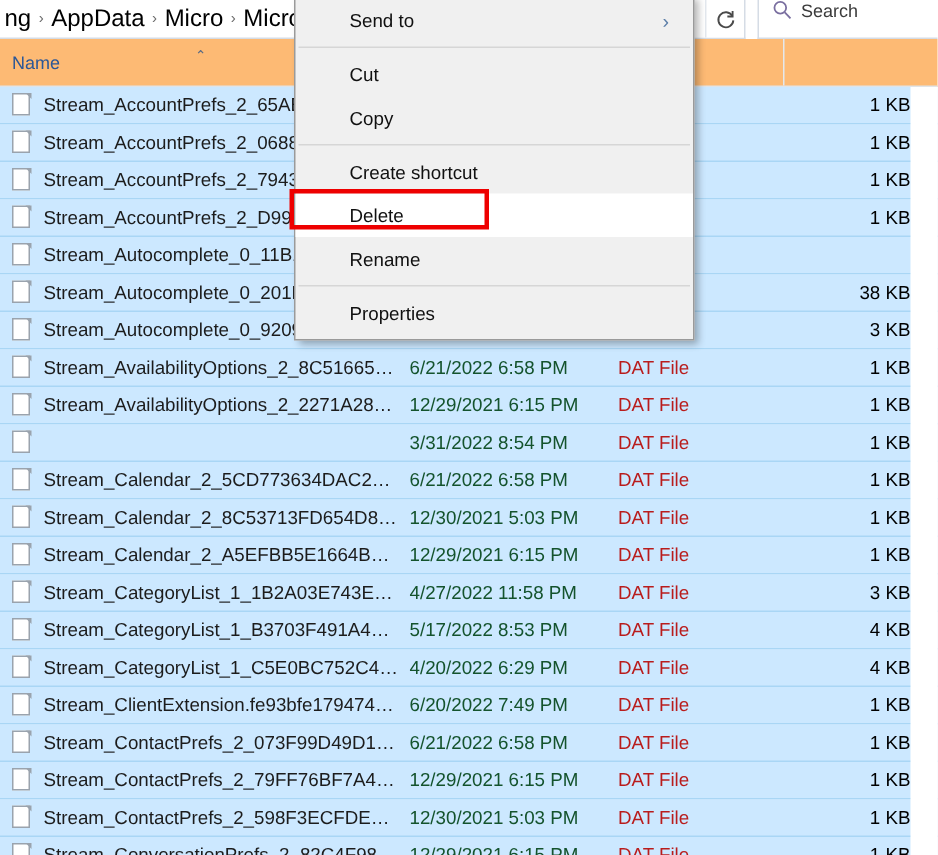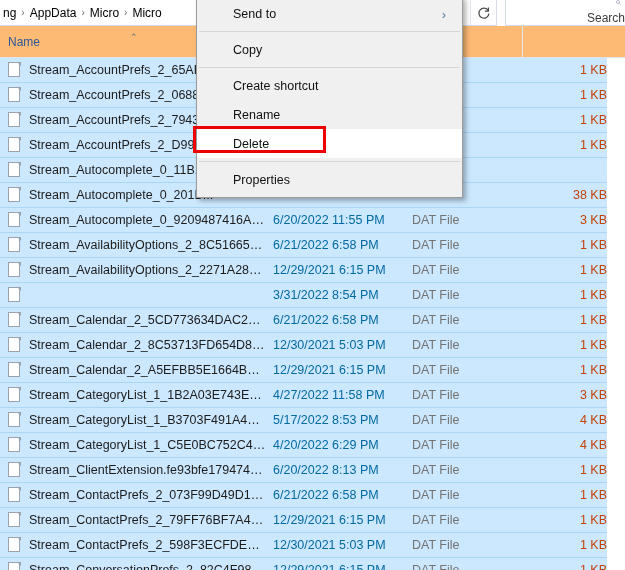--- a/index.html
+++ b/index.html
@@ -42,21 +42,21 @@
     align-items: center;
     overflow: hidden;
   }
   .crumbs {
     display: flex;
     align-items: center;
     padding-left: 0px;
     white-space: nowrap;
   }
   .crumb {
-    font-size: 12px;
+    font-size: 16px;
     color: #000000;
     padding: 2px 3px;
     line-height: 16px;
   }
   .crumb-sep {
     color: #6d6d6d;
     font-size: 10px;
     padding: 0 2px;
     line-height: 16px;
   }
@@ -79,24 +79,23 @@
   .searchbox {
     position: absolute;
     left: 505px; top: 0;
     width: 120px; height: 26px;
     border: 1px solid #d5dce5;
     border-top: none;
     border-right: none;
     box-sizing: border-box;
     background: #ffffff;
     display: flex;
-    align-items: flex-end;
+    align-items: flex-start;
     gap: 6px;
     padding-left: 9px;
-    flex-direction: column;
   }
   .search-label {
     font-size: 12px;
     color: #3b3b3b;
   }
 
   
   .colheader {
     position: absolute;
     left: 0; top: 26px;
@@ -152,23 +151,23 @@
     top: 0;
     height: 24px;
     display: flex;
     align-items: center;
     font-size: 12.5px;
     color: #1c1c1c;
     white-space: nowrap;
     overflow: hidden;
   }
   .c-name { left: 8px;   width: 258px; gap: 8px; }
-  .c-date { left: 273px; width: 134px; color: #0369a1; }
-  .c-type { left: 412px; width: 105px; color: #737373; }
-  .c-size { left: 500px; width: 107px; justify-content: flex-end; color: #c2410c; }
+  .c-date { left: 273px; width: 134px; color: #14532d; }
+  .c-type { left: 412px; width: 105px; color: #b91c1c; }
+  .c-size { left: 500px; width: 107px; justify-content: flex-end; color: #000000; }
 
   .ficon {
     flex: 0 0 auto;
     width: 13px; height: 16px;
     position: relative;
     display: inline-block;
   }
   .ficon .page {
     position: absolute;
     left: 0; top: 0;
@@ -495,21 +494,21 @@
         <div class="cell c-size">4 KB</div>
       </div>
       <div class="row">
         <div class="cell c-name">
           <span class="ficon">
             <span class="page"></span>
             <span class="fold"></span>
           </span>
           <span class="fname">Stream_ClientExtension.fe93bfe17947460...</span>
         </div>
-        <div class="cell c-date">6/20/2022 8:13 PM</div>
+        <div class="cell c-date">6/20/2022 7:49 PM</div>
         <div class="cell c-type">DAT File</div>
         <div class="cell c-size">1 KB</div>
       </div>
       <div class="row">
         <div class="cell c-name">
           <span class="ficon">
             <span class="page"></span>
             <span class="fold"></span>
           </span>
           <span class="fname">Stream_ContactPrefs_2_073F99D49D1B45...</span>
@@ -557,32 +556,35 @@
     </div>
   <div class="right-edge"></div>
 
   <div class="ctxmenu" id="ctxmenu">
       <div class="mi">
         <span>Send to</span>
         <span class="arrow">›</span>
       </div>
       <div class="msep"></div>
       <div class="mi">
+        <span>Cut</span>
+      </div>
+      <div class="mi">
         <span>Copy</span>
       </div>
       <div class="msep"></div>
       <div class="mi">
         <span>Create shortcut</span>
       </div>
-      <div class="mi">
-        <span>Rename</span>
-      </div>
       <div class="mi hover">
         <span>Delete</span>
         <span class="highlight-box"></span>
       </div>
+      <div class="mi">
+        <span>Rename</span>
+      </div>
       <div class="msep"></div>
       <div class="mi">
         <span>Properties</span>
       </div>
     </div>
 
 </div>
 
 </body></html>

